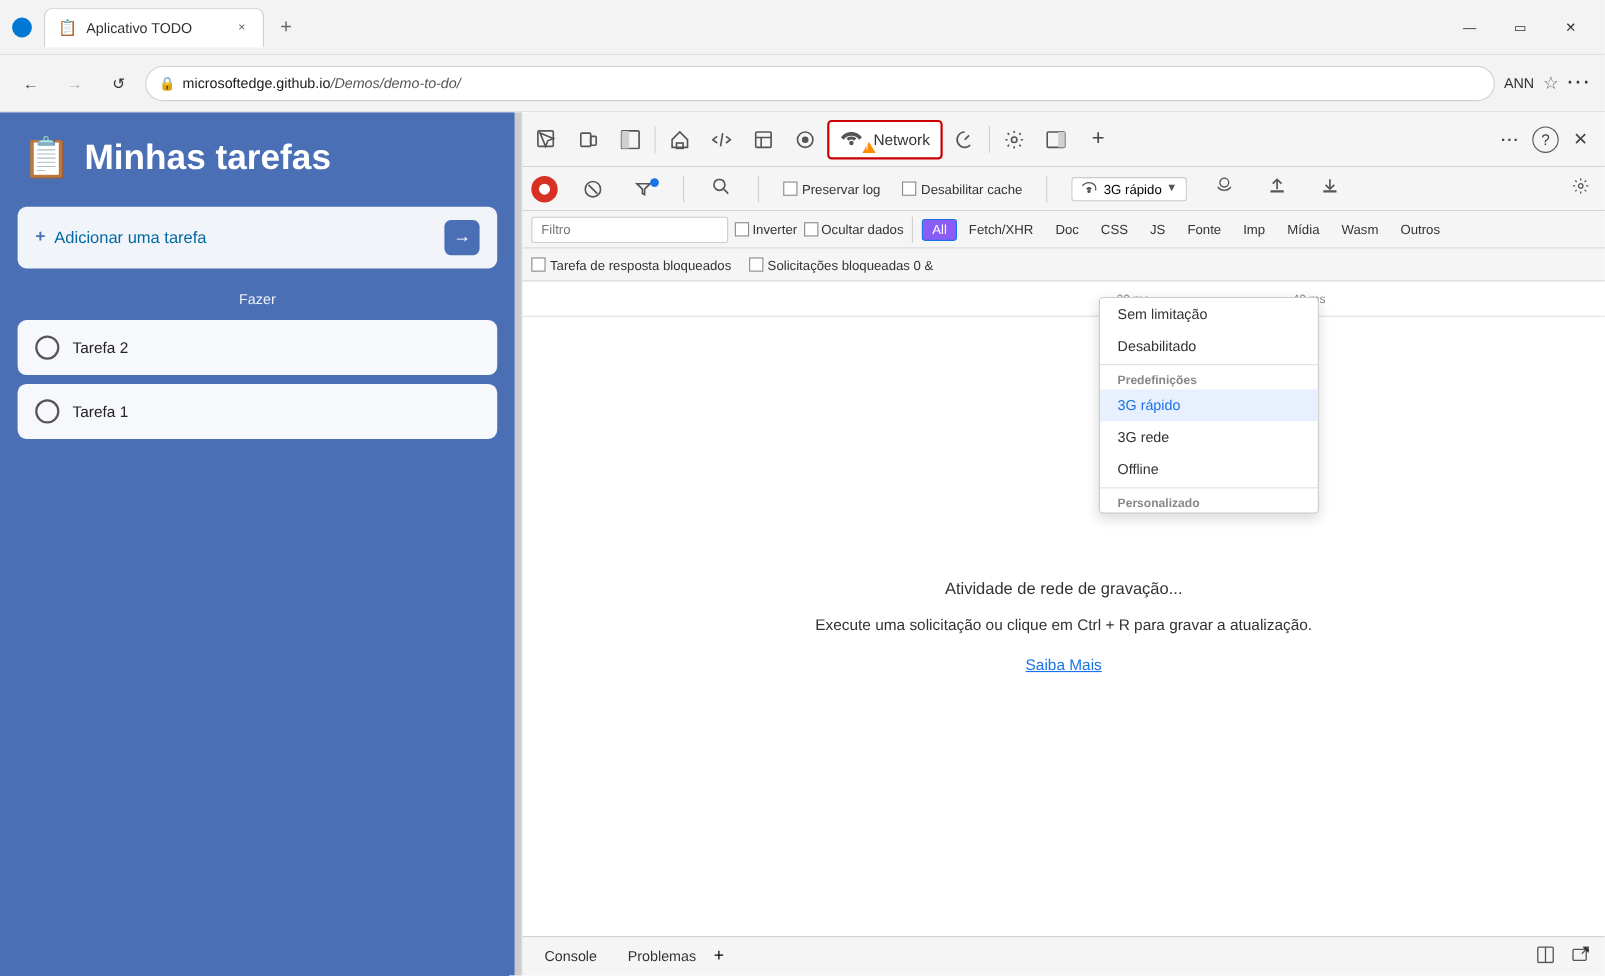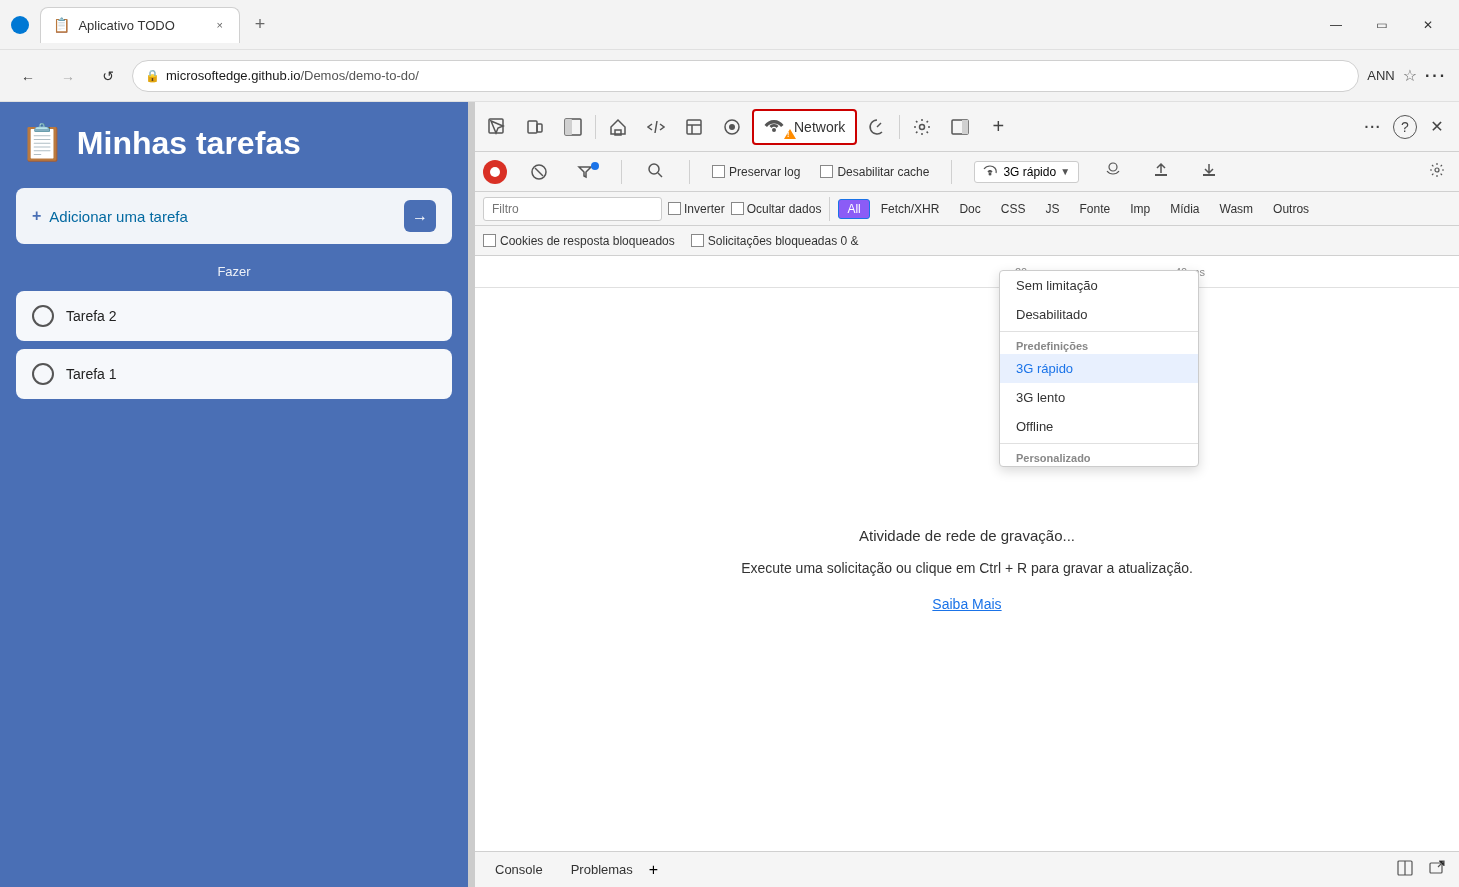--- a/index.html
+++ b/index.html
@@ -41,21 +41,21 @@
       width: 32px; height: 32px; display: flex; align-items: center; justify-content: center;
       font-size: 14px; color: #333; cursor: pointer; border-radius: 4px;
     }
     .address-input-wrap {
       flex: 1; height: 32px; background: #fff; border: 1px solid #d0d0d0; border-radius: 16px;
       display: flex; align-items: center; padding: 0 12px; gap: 6px;
     }
     .address-lock { font-size: 12px; color: #666; }
     .address-text { font-size: 13px; color: #1a1a1a; flex: 1; }
     .address-text .host { color: #1a1a1a; }
-    .address-text .path { color: #555; }
+    .address-text .path { color: #555; font-style: italic; }
     .address-right { display: flex; align-items: center; gap: 8px; }
     .user-label { font-size: 13px; font-weight: 500; color: #333; }
     .star-icon { font-size: 16px; color: #666; cursor: pointer; }
     .more-btn { font-size: 16px; color: #333; cursor: pointer; font-weight: bold; letter-spacing: 2px; }
 
     
     .main-area { flex: 1; display: flex; overflow: hidden; }
 
     
     .todo-app {
@@ -463,21 +463,21 @@
           <div class="filter-type-btn">Imp</div>
           <div class="filter-type-btn">Mídia</div>
           <div class="filter-type-btn">Wasm</div>
           <div class="filter-type-btn">Outros</div>
         </div>
       </div>
 
       <div class="blocked-row">
         <label class="blocked-checkbox">
           <span class="checkbox-small"></span>
-          <span>Cookies de resposta bloqueados</span>
+          <span>Tarefa de resposta bloqueados</span>
         </label>
         <label class="blocked-checkbox">
           <span class="checkbox-small"></span>
           <span>Solicitações bloqueadas 0 &amp;</span>
         </label>
       </div>
 
       <div class="timeline-area">
         <span class="timeline-tick" style="left: 540px;">20 ms</span>
         <span class="timeline-tick" style="left: 700px;">40 ms</span>
@@ -509,21 +509,21 @@
           </span>
         </div>
       </div>
 
       <div class="throttle-dropdown">
         <div class="dropdown-item">Sem limitação</div>
         <div class="dropdown-item">Desabilitado</div>
         <div class="dropdown-separator"></div>
         <div class="dropdown-section-label">Predefinições</div>
         <div class="dropdown-item selected">3G rápido</div>
-        <div class="dropdown-item">3G lento</div>
+        <div class="dropdown-item">3G rede</div>
         <div class="dropdown-item">Offline</div>
         <div class="dropdown-separator"></div>
         <div class="dropdown-section-label">Personalizado</div>
       </div>
 
     </div>
   </div>
 </div>
 
 </body></html>

